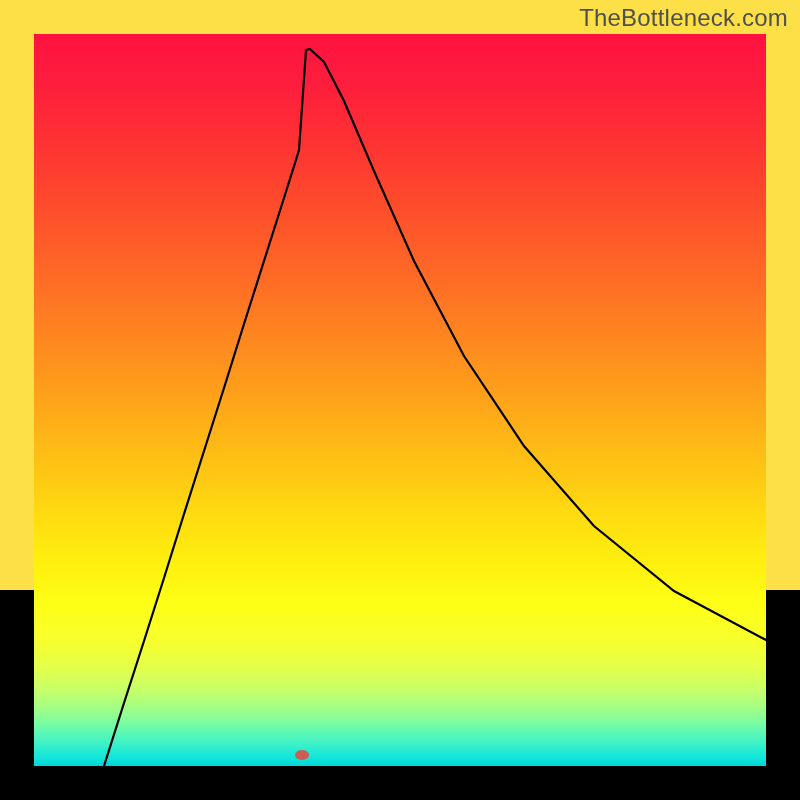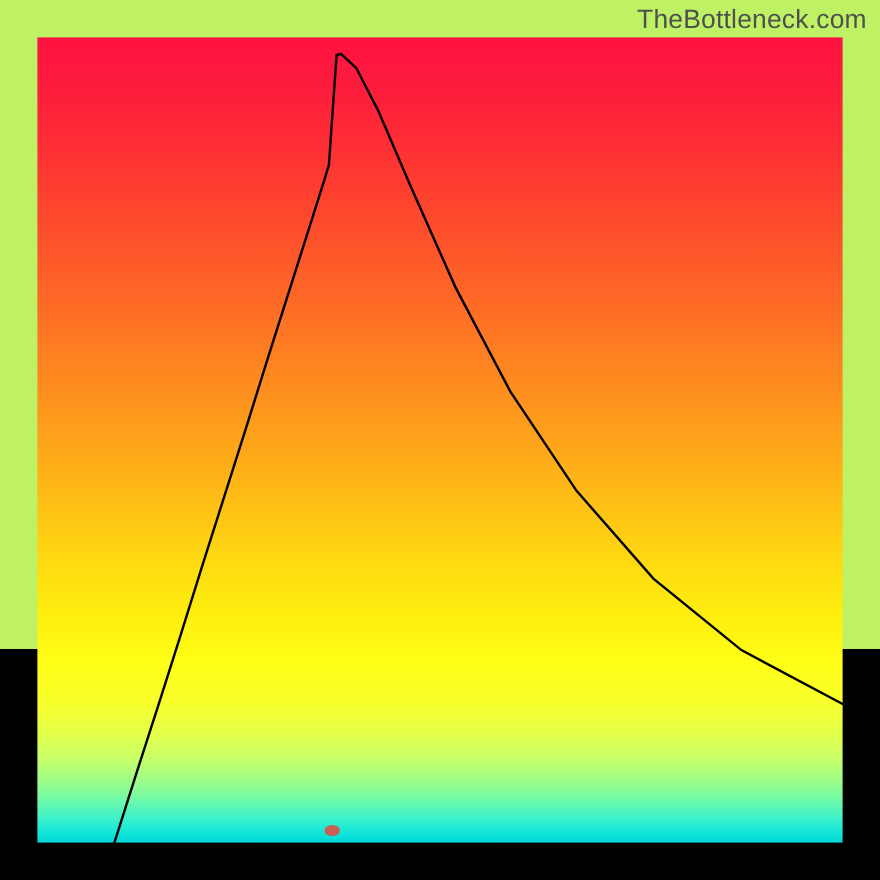--- a/index.html
+++ b/index.html
@@ -8,21 +8,21 @@
     width: 800px;
     height: 800px;
     background: #000;
     overflow: hidden;
     font-family: Arial, Helvetica, sans-serif;
   }
   .frame {
     position: relative;
     width: 800px;
     height: 590px;
-    background: #bef264;
+    background: #fde047;
   }
   .watermark {
     position: absolute;
     top: 4px;
     right: 12px;
     color: #4f4f4f;
     font-size: 24px;
     font-weight: 500;
     letter-spacing: 0.2px;
     user-select: none;

